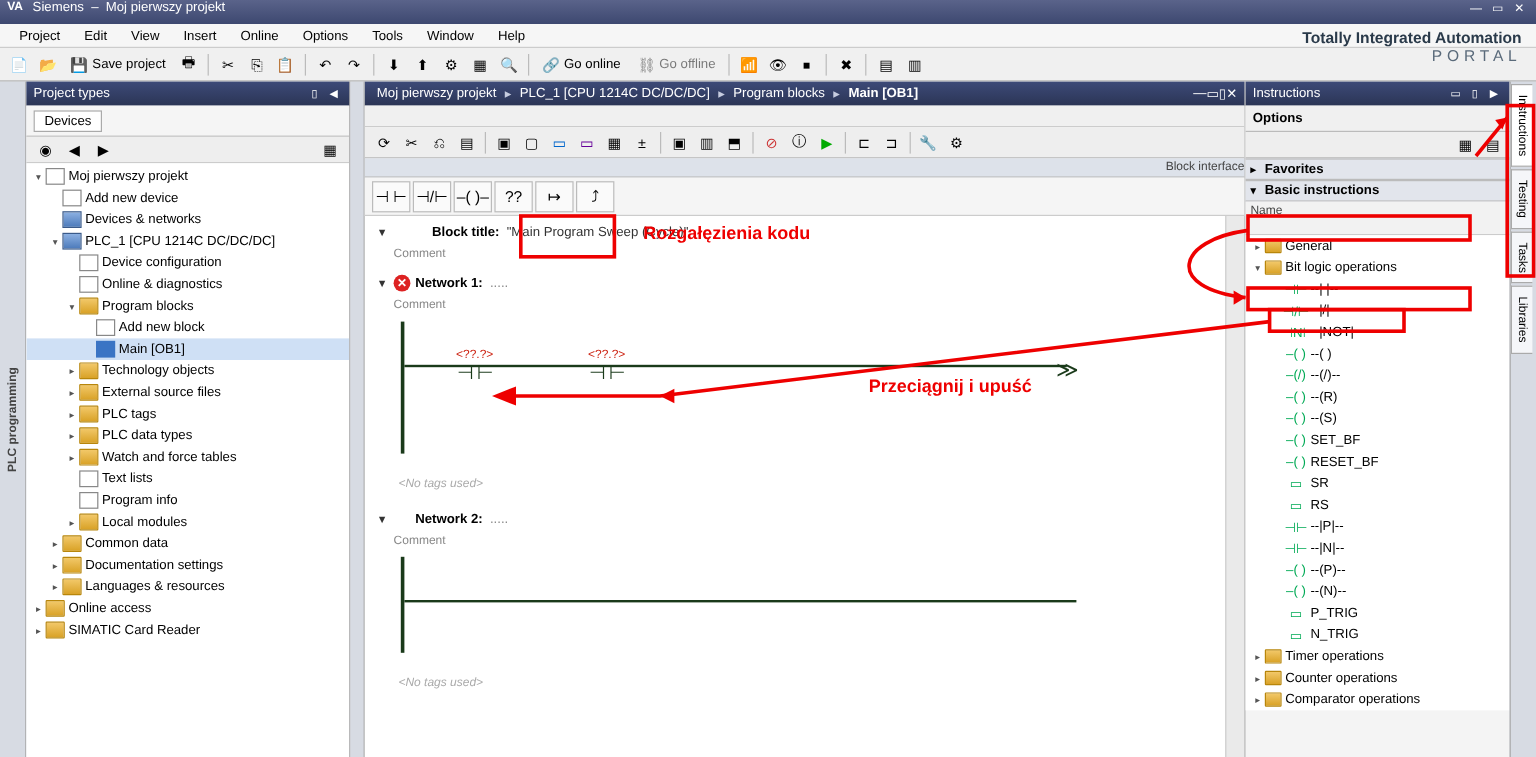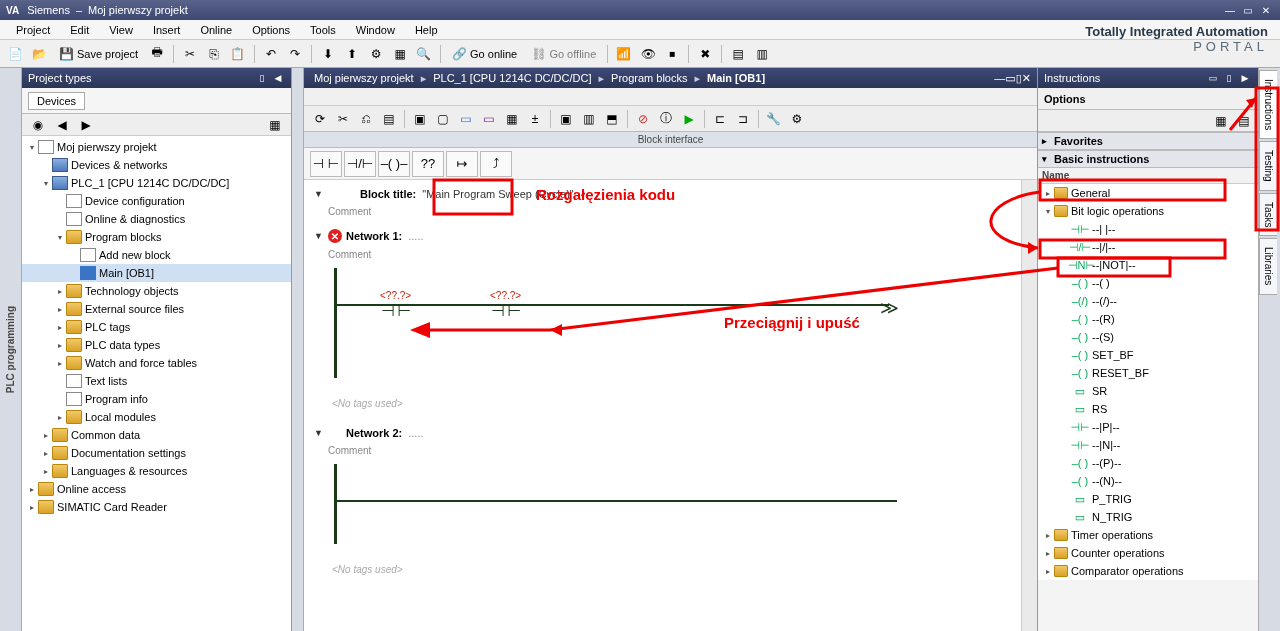--- a/index.html
+++ b/index.html
@@ -1,19 +1,19 @@
 <!DOCTYPE html>
 <html><head>
 <meta charset="utf-8">
 <style>
 * { box-sizing: border-box; margin: 0; padding: 0; font-family: "Segoe UI", Tahoma, sans-serif; font-size: 11px; }
 body { width: 1280px; height: 631px; background: #e8e8e8; overflow: hidden; position: relative; }
 
 
-.titlebar { height: 20px; background: linear-gradient(#5a638a,#3d4870); color: #fff; display: flex; align-items: center; padding: 0 6px; }
+.titlebar { height: 20px; background: linear-gradient(#5a638a,#3d4870); color: #fff; display: flex; align-items: flex-start; padding: 0 6px; }
 .titlebar .logo { font-weight: bold; margin-right: 8px; font-size: 10px; }
 .titlebar .title { flex: 1; font-size: 11px; }
 .titlebar .wc { display: flex; gap: 2px; }
 .titlebar .wc span { width: 16px; height: 14px; display: inline-flex; align-items: center; justify-content: center; font-size: 10px; cursor: pointer; }
 
 
 .menubar { height: 20px; background: #f6f6f6; display: flex; align-items: center; padding: 0 6px; border-bottom: 1px solid #ccc; }
 .menubar span { padding: 2px 10px; cursor: pointer; }
 .brand { position: absolute; right: 12px; top: 24px; text-align: right; }
 .brand .t1 { font-size: 13px; font-weight: bold; color: #2a3a4a; }
@@ -54,21 +54,21 @@
 .ic-blue { background: #3a74c4; }
 
 
 .center { flex: 1; background: #fff; display: flex; flex-direction: column; border-right: 1px solid #999; }
 .centerstrip { width: 12px; background: #d7dbe3; border-right: 1px solid #aaa; }
 .crumb { height: 20px; background: linear-gradient(#3d4a78,#2b3555); color: #fff; display: flex; align-items: center; padding: 0 6px; font-size: 11px; }
 .crumb .cr { padding: 0 4px; }
 .crumb .ar { padding: 0 3px; color: #c6ccdf; }
 .crumb .sp { flex: 1; }
 .ed-tb { height: 26px; background: #eee; border-bottom: 1px solid #bbb; display: flex; align-items: center; padding: 0 6px; gap: 3px; }
-.blk-int { height: 16px; background: #dde2ea; border-bottom: 1px solid #bbb; text-align: center; font-size: 10px; color: #444; line-height: 16px; }
+.blk-int { height: 16px; background: #dde2ea; border-bottom: 1px solid #bbb; text-align: right; font-size: 10px; color: #444; line-height: 16px; }
 .lad-tb { height: 32px; background: #f5f5f5; border-bottom: 1px solid #ccc; display: flex; align-items: center; padding: 0 6px; }
 .lad-btn { width: 32px; height: 26px; border: 1px solid #bbb; background: #fafafa; margin-right: 2px; display: inline-flex; align-items: center; justify-content: center; cursor: pointer; font-size: 13px; }
 .ed-body { flex: 1; background: #fff; overflow: auto; padding: 4px 10px; }
 .block-title-row { display: flex; align-items: center; padding: 4px 0; }
 .twist { width: 14px; font-size: 9px; color: #333; cursor: pointer; }
 .bt-label { font-weight: bold; padding-right: 6px; margin-left: 32px; }
 .bt-val { color: #333; }
 .comment { color: #888; font-size: 10px; padding: 2px 0 8px 14px; }
 .net-head { display: flex; align-items: center; padding: 4px 0; }
 .net-err { width: 14px; height: 14px; border-radius: 7px; background: #d22; color: #fff; font-weight: bold; display: inline-flex; align-items: center; justify-content: center; font-size: 10px; margin-right: 4px; }
@@ -81,21 +81,21 @@
 .contact .tag { color: #c21; font-size: 10px; }
 .contact .sym { font-size: 16px; letter-spacing: -1px; color: #1a3a1a; }
 .arrowhead { position: absolute; top: 29px; font-size: 18px; color: #1a3a1a; }
 
 
 .right { width: 220px; background: #f4f4f4; display: flex; flex-direction: column; }
 .r-opt { height: 22px; background: #f0f0f0; border-bottom: 1px solid #bbb; padding: 0 6px; font-weight: bold; line-height: 22px; }
 .r-opt-tb { height: 22px; background: #eee; border-bottom: 1px solid #bbb; display: flex; justify-content: flex-end; align-items: center; padding: 0 4px; gap: 3px; }
 .r-acc { height: 18px; background: #e2e5ec; border-top: 1px solid #bbb; border-bottom: 1px solid #bbb; display: flex; align-items: center; padding: 0 4px; font-weight: bold; cursor: pointer; }
 .r-acc .tw2 { width: 12px; font-size: 9px; }
-.r-colh { height: 16px; background: #f2f2f2; border-bottom: 1px solid #ccc; padding: 0 4px; font-size: 10px; color: #444; line-height: 16px; font-weight: bold; }
+.r-colh { height: 28px; background: #f2f2f2; border-bottom: 1px solid #ccc; padding: 0 4px; font-size: 10px; color: #444; line-height: 16px; }
 .r-tree { background: #fff; }
 .r-row { display: flex; align-items: center; height: 18px; padding-left: 4px; cursor: pointer; }
 .r-row .sym2 { width: 24px; font-size: 11px; text-align: center; }
 
 
 .rightstrip { width: 22px; background: #d7dbe3; border-left: 1px solid #aaa; position: relative; }
 .rtab { writing-mode: vertical-lr; padding: 8px 3px; background: #f5f6f9; border: 1px solid #aaa; border-right: none; margin-top: 2px; font-size: 10px; cursor: pointer; display: block; }
 
 
 .ann { position: absolute; pointer-events: none; z-index: 100; }
@@ -192,20 +192,26 @@
     <div class="tree" id="tree">
         <div class="tree-row">
           <span class="ind" style="width:0px"></span>
           <span class="tw">▾</span>
           <span class="tic ic-doc"></span>
           <span>Moj pierwszy projekt</span>
         </div>
         <div class="tree-row">
           <span class="ind" style="width:14px"></span>
           <span class="tw"></span>
+          <span class="tic ic-doc"></span>
+          <span>Add new device</span>
+        </div>
+        <div class="tree-row">
+          <span class="ind" style="width:14px"></span>
+          <span class="tw"></span>
           <span class="tic ic-cpu"></span>
           <span>Devices &amp; networks</span>
         </div>
         <div class="tree-row">
           <span class="ind" style="width:14px"></span>
           <span class="tw">▾</span>
           <span class="tic ic-cpu"></span>
           <span>PLC_1 [CPU 1214C DC/DC/DC]</span>
         </div>
         <div class="tree-row">

